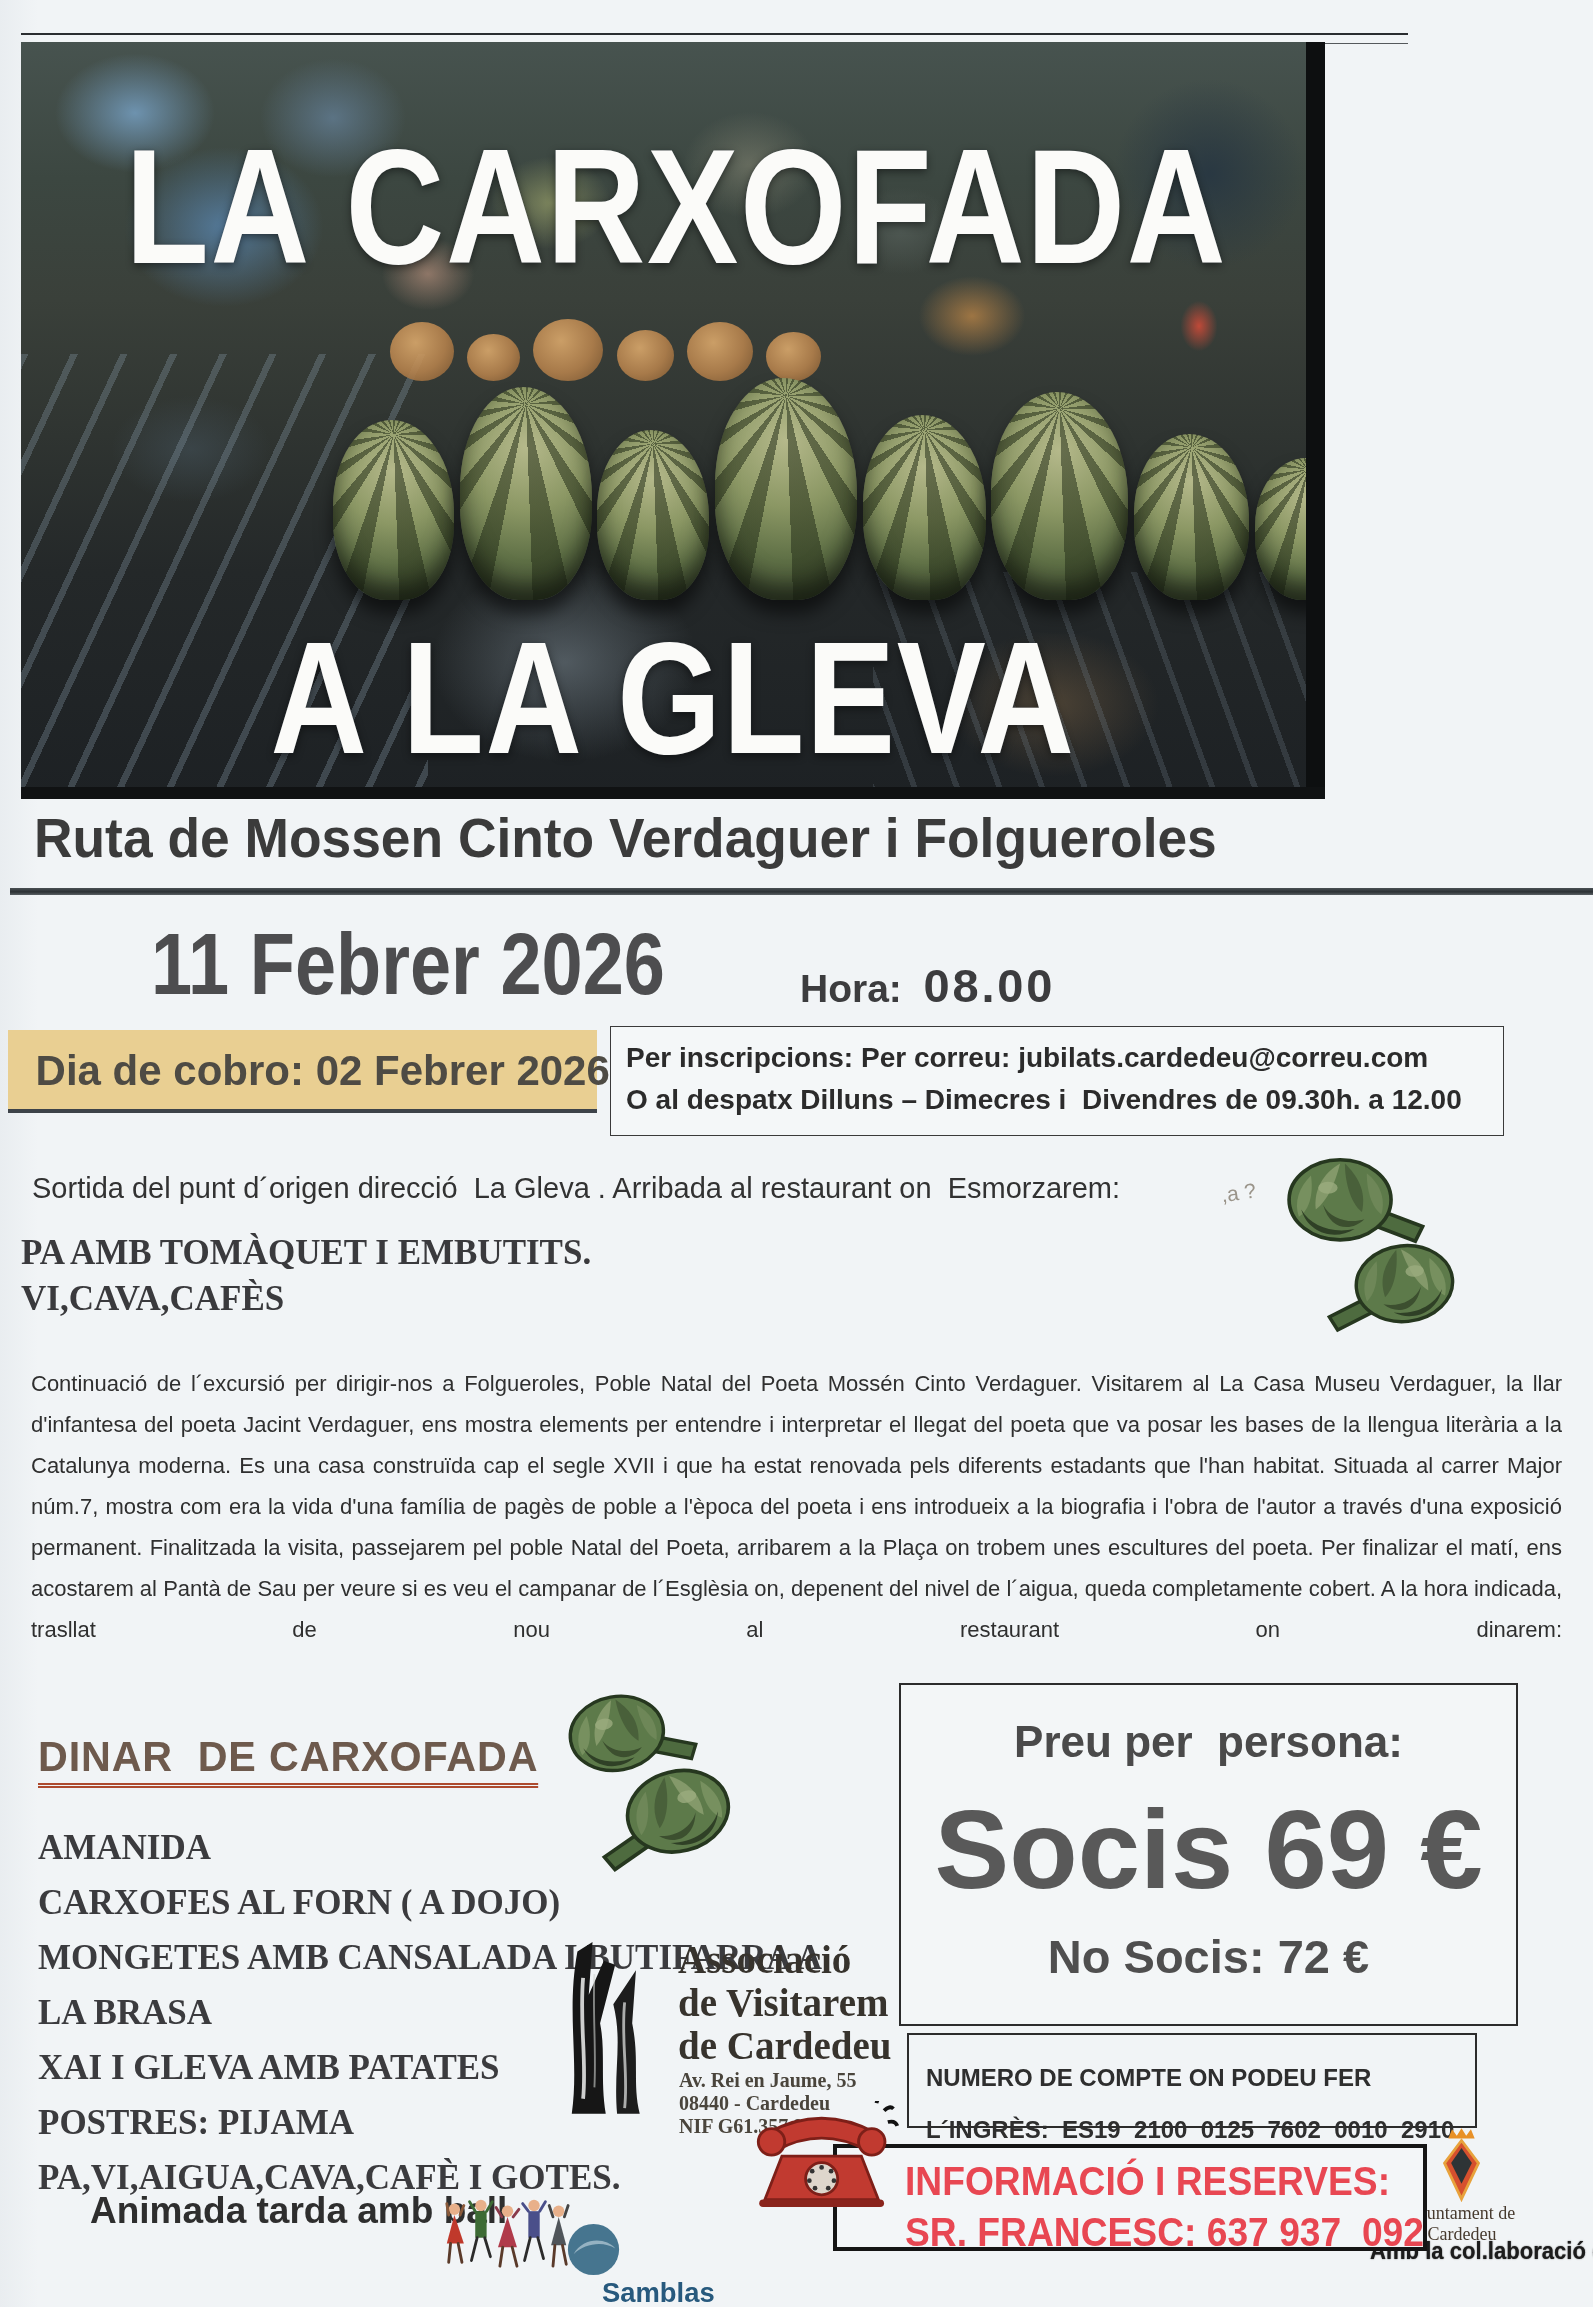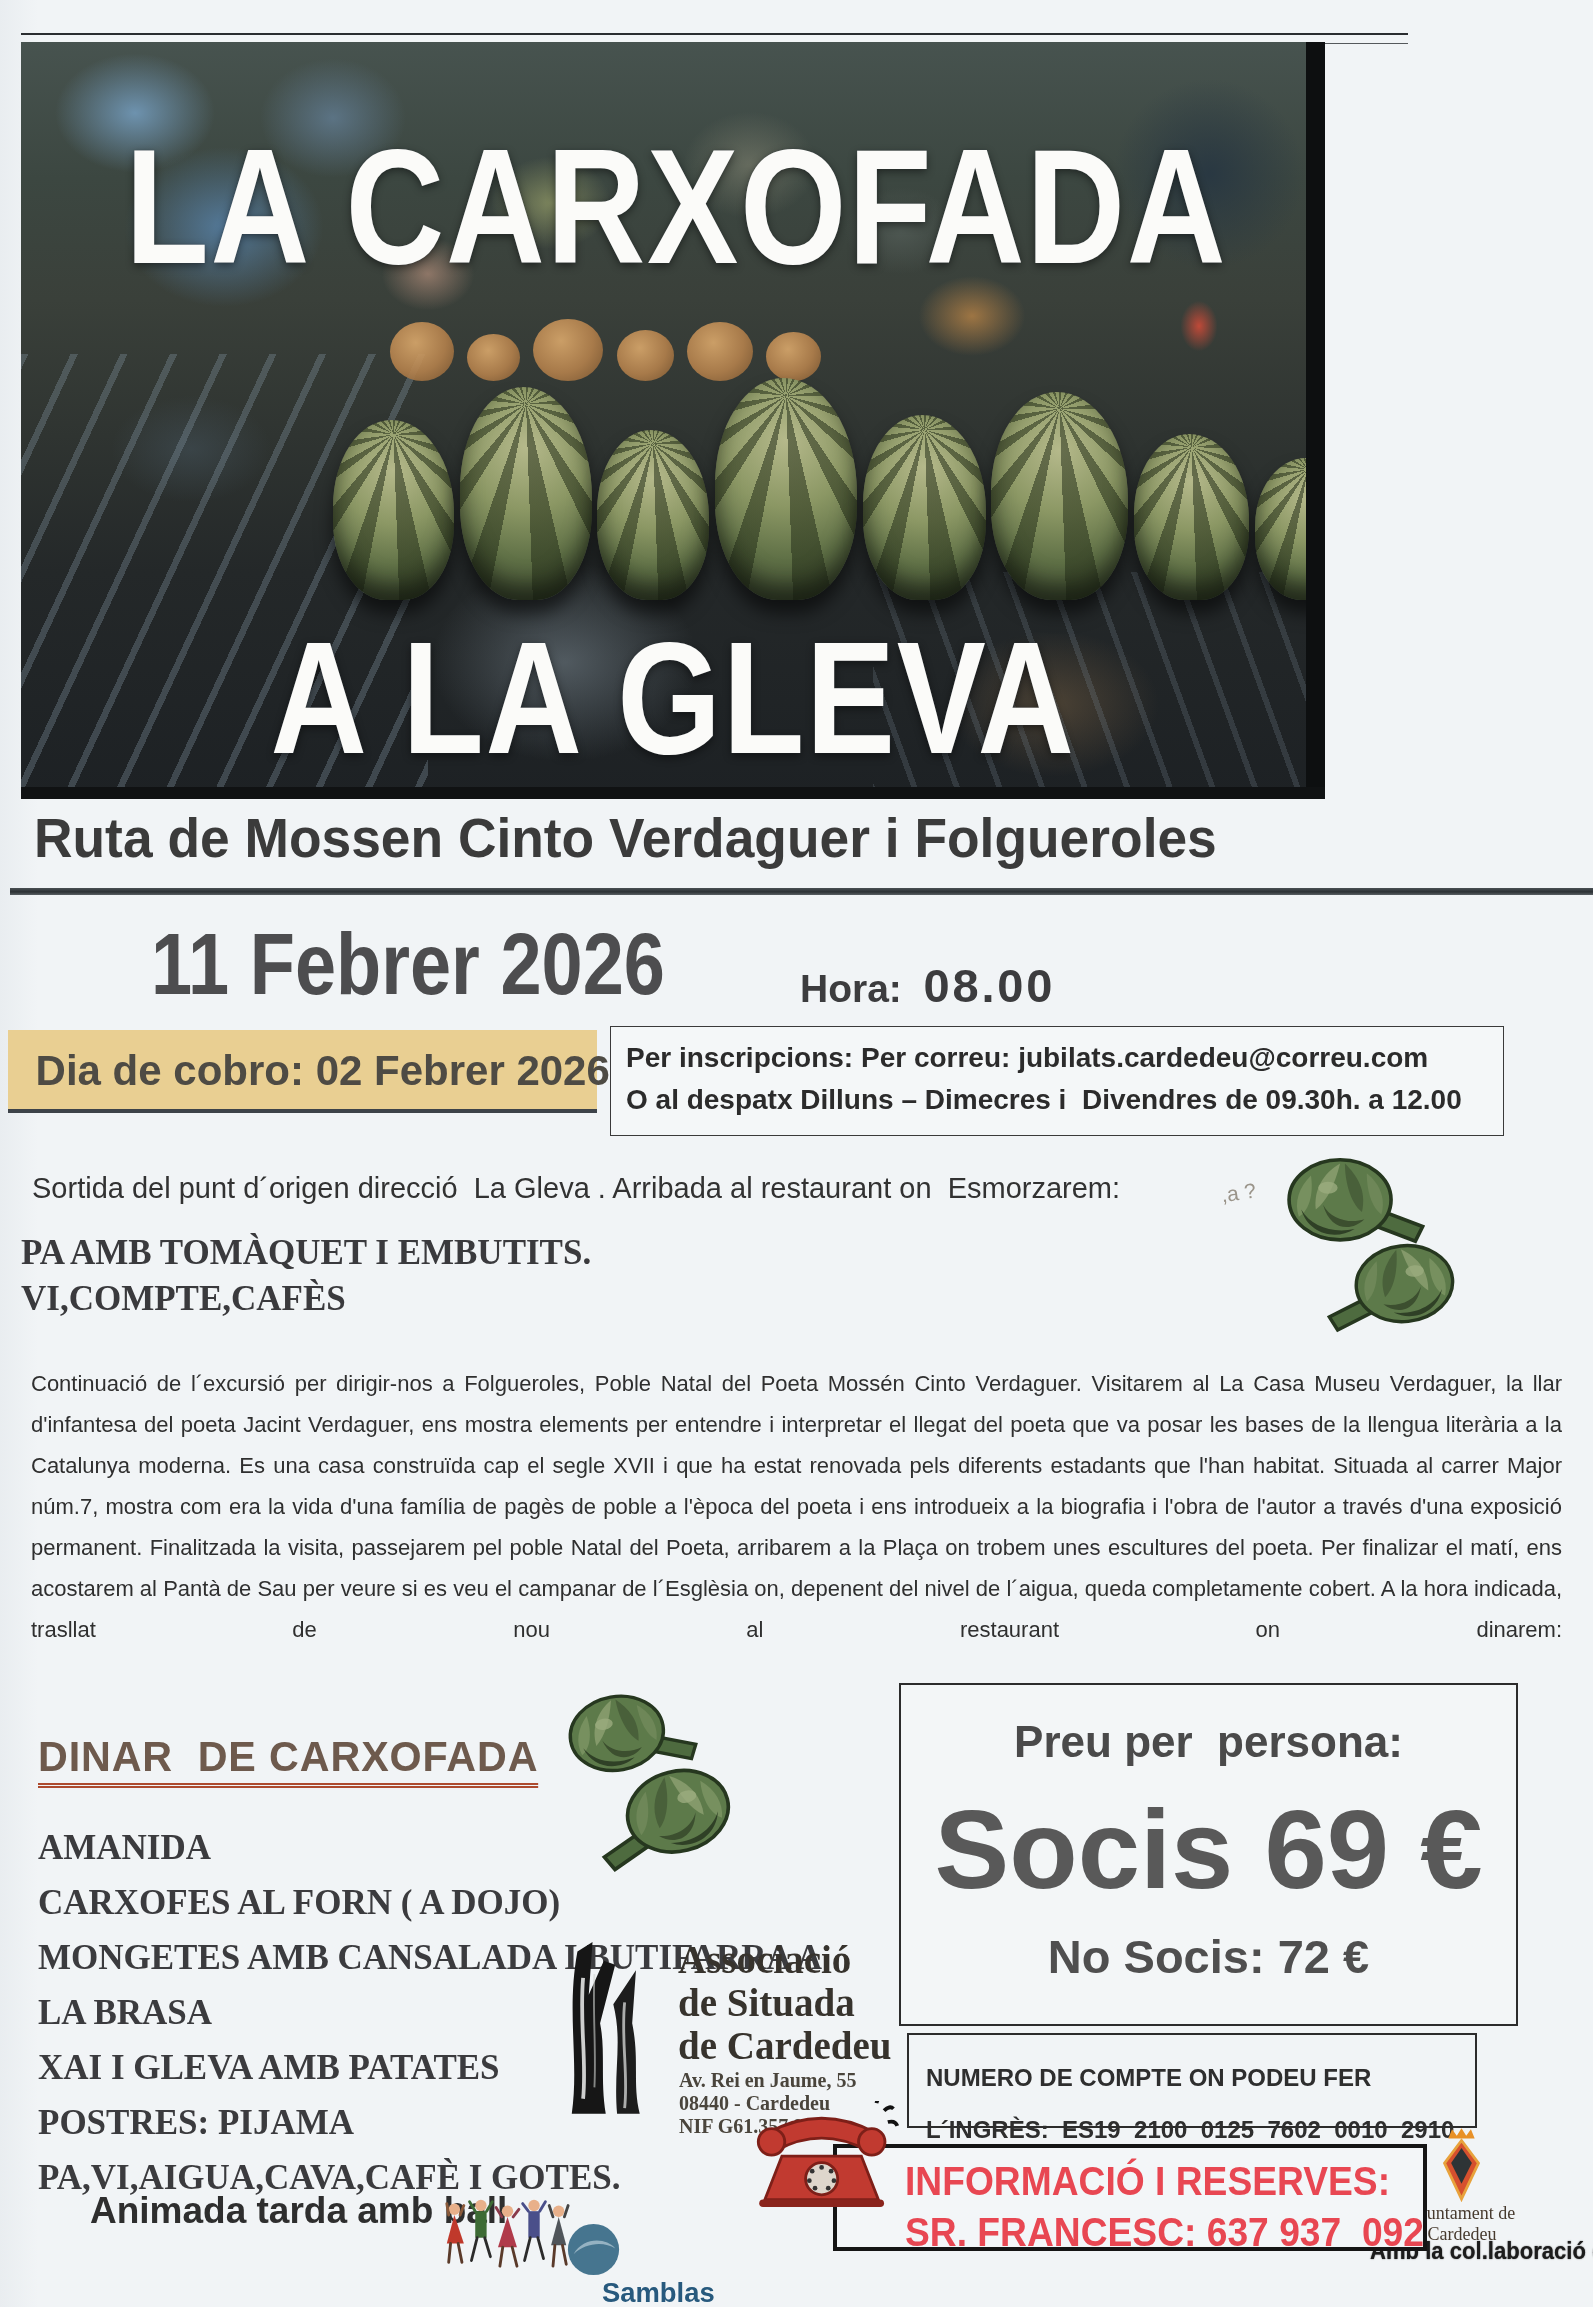--- a/index.html
+++ b/index.html
@@ -156,21 +156,21 @@
   <div class="abs hora"><span class="lbl">Hora:  </span><span class="val">08.00</span></div>
   <div class="abs cobro">Dia de cobro: 02 Febrer 2026</div>
 
   <div class="abs inscr-box">
     <div>Per inscripcions: Per correu: jubilats.cardedeu@correu.com</div>
     <div>O al despatx Dilluns – Dimecres i  Divendres de 09.30h. a 12.00</div>
   </div>
 
   <div class="abs sortida">Sortida del punt d´origen direcció  La Gleva . Arribada al restaurant on  Esmorzarem:</div>
   <div class="abs scribble">,a ?</div>
-  <div class="abs breakfast"><div>PA AMB TOMÀQUET I EMBUTITS.</div><div>VI,COMPTE,CAFÈS</div></div>
+  <div class="abs breakfast"><div>PA AMB TOMÀQUET I EMBUTITS.</div><div>VI,CAVA,CAFÈS</div></div>
 
   <svg class="abs" style="left:1279px;top:1156px" width="161" height="95" viewBox="0 0 170 100">
       <use href="#arti"></use>
     </svg>
   <svg class="abs" style="left:1311px;top:1244px;transform:scaleX(-1) rotate(6deg)" width="151" height="90" viewBox="0 0 160 95">
       <use href="#arti"></use>
     </svg>
 
   <div class="abs desc">Continuació de  l´excursió per dirigir-nos  a Folgueroles, Poble Natal del Poeta Mossén Cinto Verdaguer.   Visitarem al La Casa Museu Verdaguer, la llar d'infantesa del poeta Jacint Verdaguer, ens mostra elements per entendre i interpretar el llegat del poeta que va posar les bases de la llengua literària a la Catalunya moderna. Es una casa construïda cap el segle XVII i que ha estat renovada pels diferents estadants que l'han habitat. Situada al carrer Major núm.7, mostra com era la vida d'una família de pagès de poble a l'època del poeta i ens introdueix a la biografia i l'obra de l'autor a través d'una exposició permanent. Finalitzada la visita, passejarem pel poble Natal del Poeta, arribarem a la Plaça on trobem unes escultures del poeta. Per finalizar el matí, ens acostarem al Pantà de Sau per veure si es veu el campanar de l´Esglèsia on, depenent del nivel de l´aigua, queda completamente cobert. A la hora indicada, trasllat  de nou al restaurant  on dinarem:</div>
 
@@ -194,21 +194,21 @@
     <div>L´INGRÈS:  ES19  2100  0125  7602  0010  2910</div>
   </div>
 
   <svg class="abs" style="left:551px;top:1936px" width="118" height="180" viewBox="0 0 125 190">
     <path d="M22 188 C30 132 16 80 28 16 L44 6 L40 62 L56 26 L68 30 L52 92 C58 122 52 152 58 188 Z" fill="#161616"></path>
     <path d="M70 188 C66 142 76 112 66 72 L90 36 L86 92 C94 132 86 156 94 188 Z" fill="#1d1d1d"></path>
     <path d="M34 44 C30 92 38 132 34 172" stroke="#eef0ee" stroke-width="4" fill="none" opacity=".85"></path>
     <path d="M78 70 C74 110 82 146 78 182" stroke="#e8eae8" stroke-width="3" fill="none" opacity=".7"></path>
     <path d="M46 40 C44 80 48 120 46 160" stroke="#cfd2cf" stroke-width="2" fill="none" opacity=".6"></path>
   </svg>
-  <div class="abs assoc-name"><div>Associació</div><div>de Situada</div><div>de Cardedeu</div></div>
+  <div class="abs assoc-name"><div>Associació</div><div>de Visitarem</div><div>de Cardedeu</div></div>
   <div class="abs assoc-addr"><div>Av. Rei en Jaume, 55</div><div>08440 - Cardedeu</div><div>NIF G61.357.901</div></div>
 
   <div class="abs animada">Animada tarda amb ball</div>
 
   <svg class="abs" style="left:443px;top:2194px" width="128" height="78" viewBox="0 0 135 82">
     <g stroke-width="3" stroke-linecap="round">
       <circle cx="12" cy="16" r="6" fill="#e8b08a"></circle>
         <path d="M6 22 L4 10 M18 22 L22 12" stroke="#8a5a3a"></path>
         <path d="M12 22 L4 52 L22 52 Z" fill="#c0392b"></path>
         <path d="M8 52 L6 72 M16 52 L20 72" stroke="#5a3a2a"></path>

